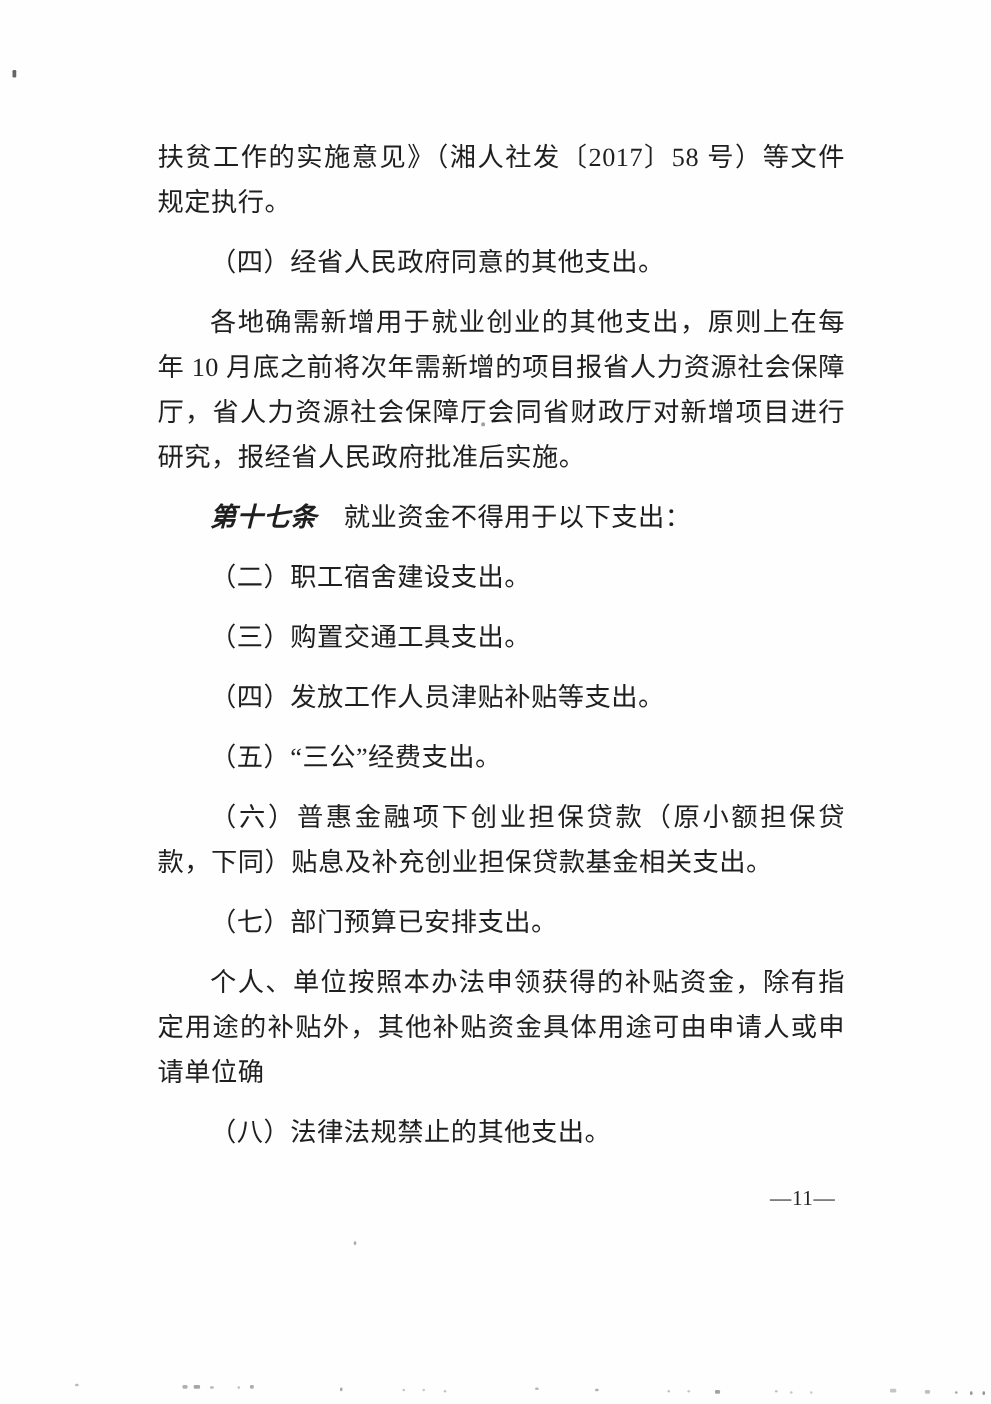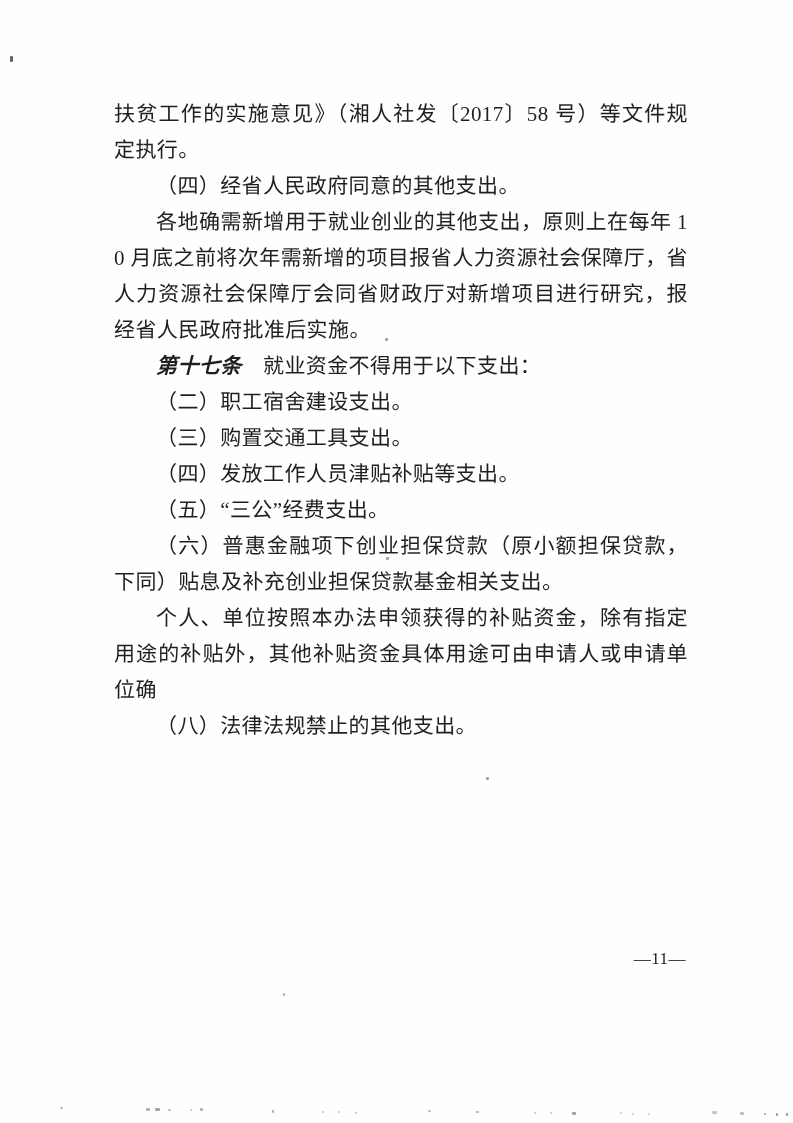--- a/index.html
+++ b/index.html
@@ -16,21 +16,21 @@
     font-family: "Liberation Serif", "DejaVu Serif", serif;
     color: #1f1f1f;
   }
   .doc-body {
     position: absolute;
     left: 114px;
     top: 96px;
     width: 574px;
   }
   .para {
-    margin: 0;
+    margin: 12px;
     font-size: 21px;
     line-height: 36px;
     text-align: justify;
     text-justify: inter-ideograph;
     letter-spacing: 0.4px;
     word-break: break-all;
   }
   .para.indent {
     text-indent: 2em;
   }
@@ -39,21 +39,21 @@
     font-style: italic;
   }
   .page-number {
     position: absolute;
     left: 616px;
     top: 948px;
     width: 70px;
     font-size: 17px;
     line-height: 22px;
     letter-spacing: 0.5px;
-    text-align: right;
+    text-align: left;
     color: #222;
     white-space: nowrap;
   }
   .speck {
     position: absolute;
     border-radius: 1px;
   }
 </style>
 </head>
 <body>
@@ -62,20 +62,21 @@
   <div class="doc-body">
       <p class="para">扶贫工作的实施意见》（湘人社发〔2017〕58 号）等文件规定执行。</p>
       <p class="para indent">（四）经省人民政府同意的其他支出。</p>
       <p class="para indent">各地确需新增用于就业创业的其他支出，原则上在每年 10 月底之前将次年需新增的项目报省人力资源社会保障厅，省人力资源社会保障厅会同省财政厅对新增项目进行研究，报经省人民政府批准后实施。</p>
       <p class="para indent"><span class="article-no">第十七条</span>　就业资金不得用于以下支出：</p>
       <p class="para indent">（二）职工宿舍建设支出。</p>
       <p class="para indent">（三）购置交通工具支出。</p>
       <p class="para indent">（四）发放工作人员津贴补贴等支出。</p>
       <p class="para indent">（五）“三公”经费支出。</p>
       <p class="para indent">（六）普惠金融项下创业担保贷款（原小额担保贷款，下同）贴息及补充创业担保贷款基金相关支出。</p>
+      <p class="para indent">（七）部门预算已安排支出。</p>
       <p class="para indent">个人、单位按照本办法申领获得的补贴资金，除有指定用途的补贴外，其他补贴资金具体用途可由申请人或申请单位确</p>
       <p class="para indent">（八）法律法规禁止的其他支出。</p>
     </div>
   <div class="page-number">—11—</div>
   <div id="specks">
       <div class="speck" style="left: 10px; top: 56px; width: 3px; height: 6px; background: rgb(85, 85, 85); opacity: 0.9;"></div>
       <div class="speck" style="left: 385px; top: 338px; width: 3px; height: 3px; background: rgb(136, 136, 136); opacity: 0.8;"></div>
       <div class="speck" style="left: 386px; top: 557px; width: 3px; height: 3px; background: rgb(138, 138, 138); opacity: 0.8;"></div>
       <div class="speck" style="left: 486px; top: 777px; width: 3px; height: 3px; background: rgb(138, 138, 138); opacity: 0.8;"></div>
       <div class="speck" style="left: 283px; top: 993px; width: 2px; height: 3px; background: rgb(153, 153, 153); opacity: 0.8;"></div>

